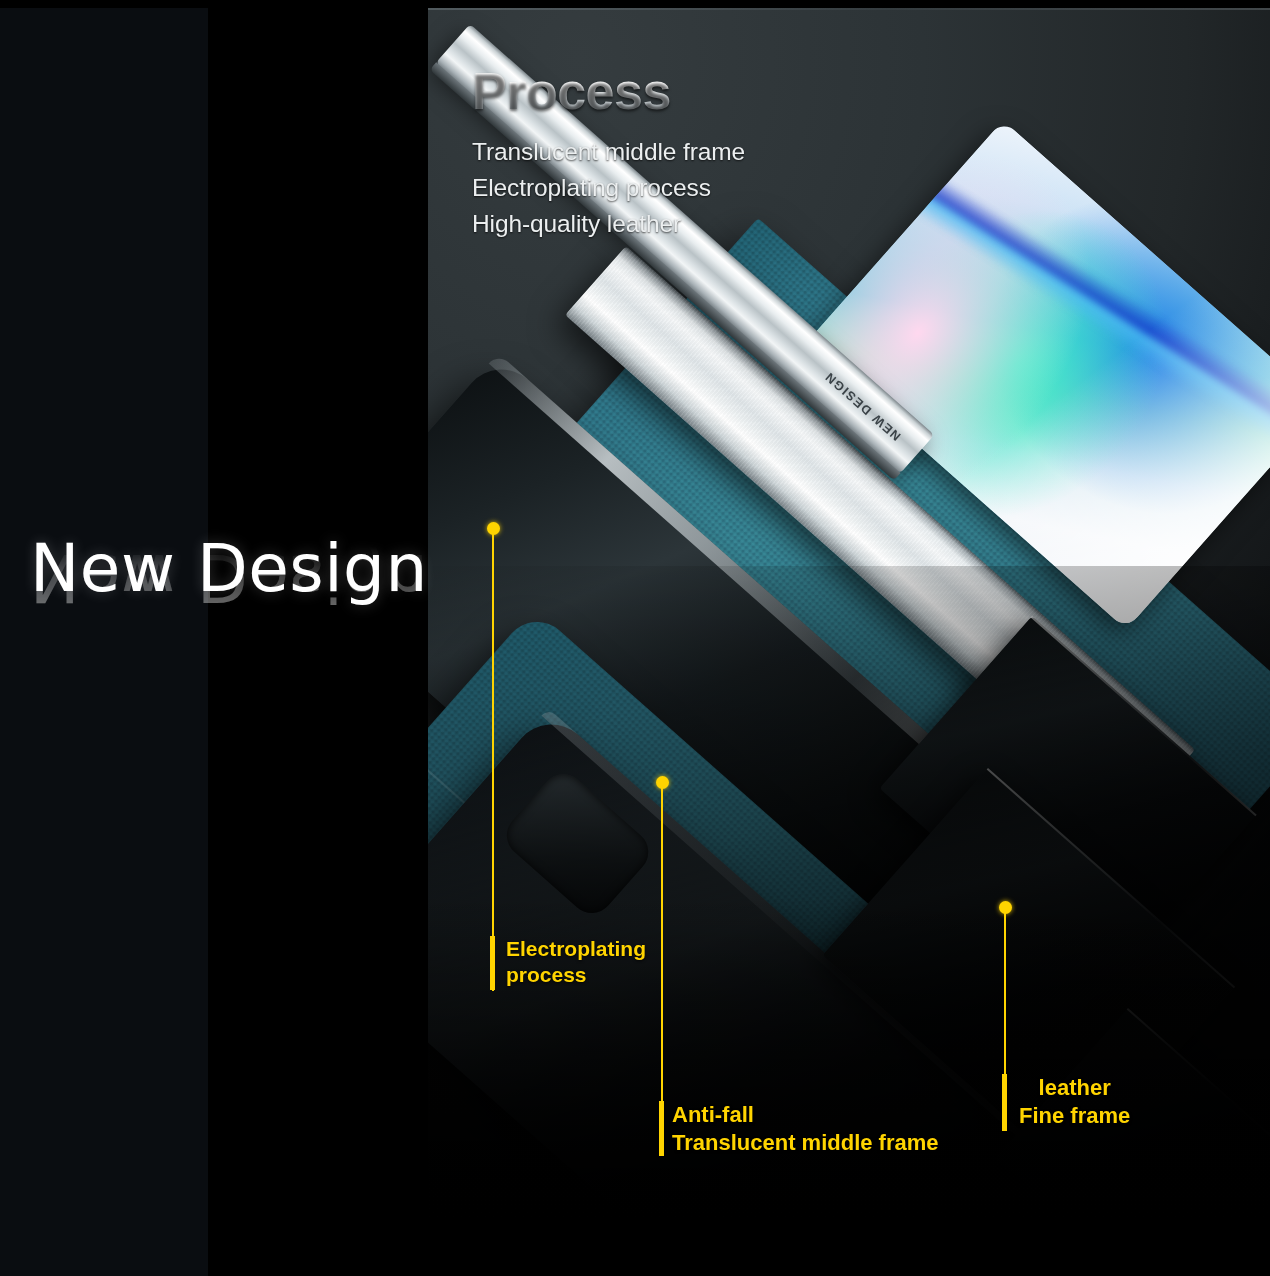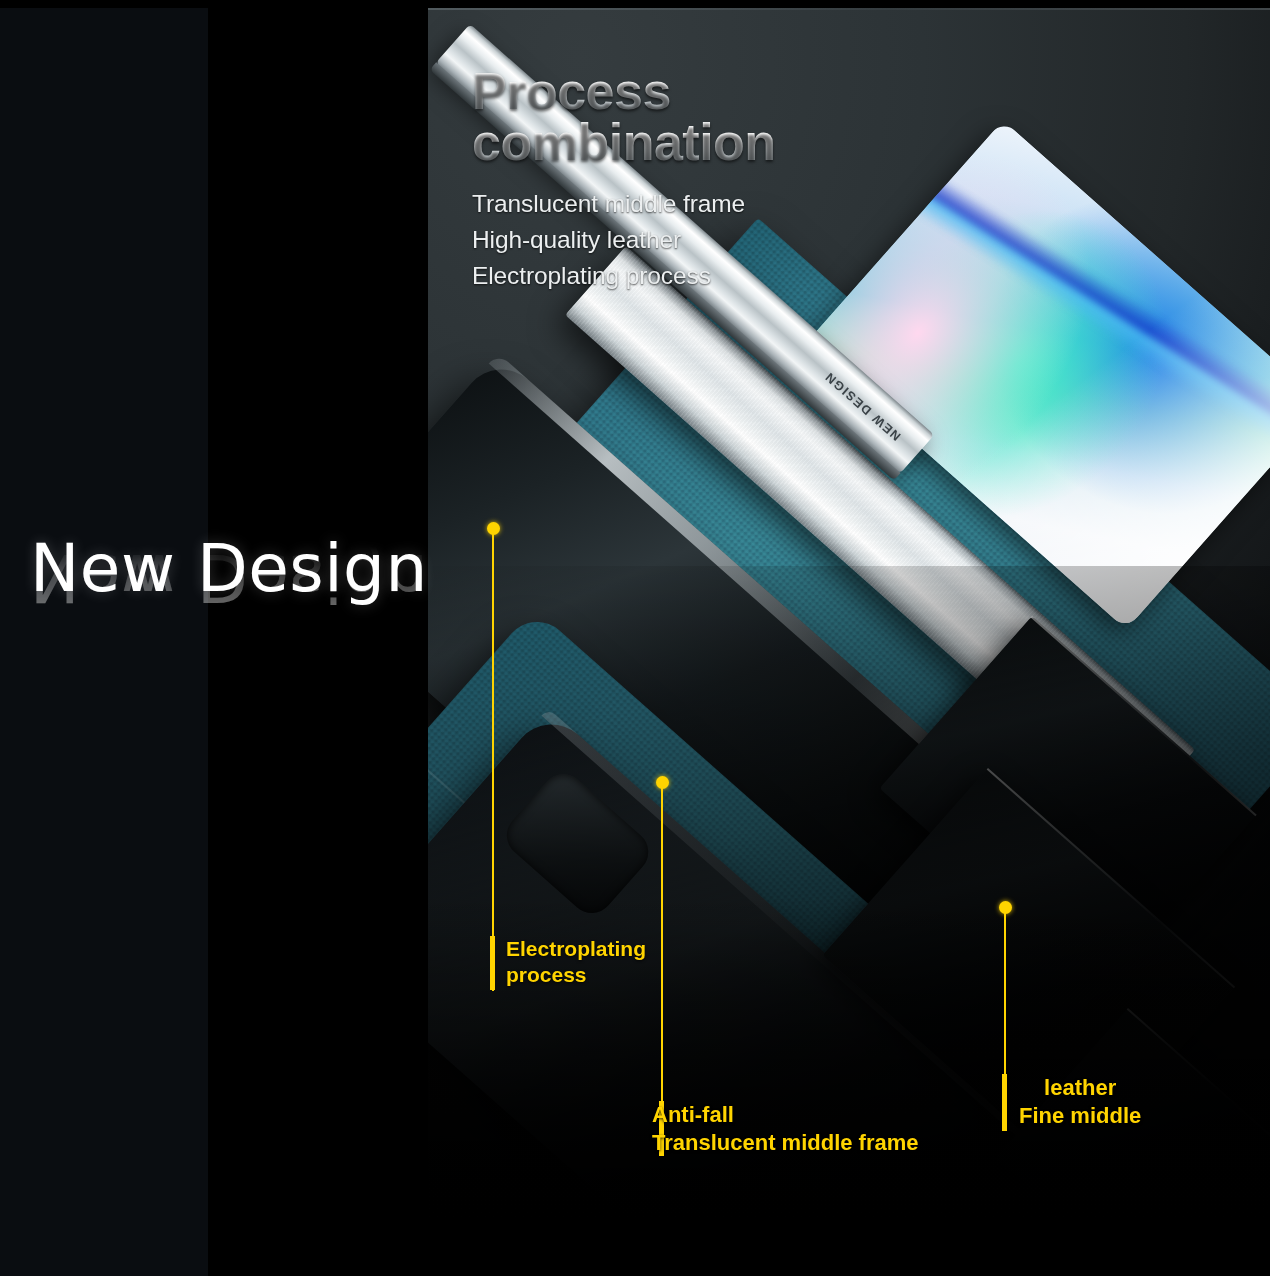--- a/index.html
+++ b/index.html
@@ -346,52 +346,51 @@
       </div>
     <div class="pc box box3">
         <div class="hl"></div>
       </div>
 
     <div class="floor-wash"></div>
     <div class="floor-wash2"></div>
 
     <div class="headline">
       <div class="h-line">Process</div>
-      <div class="h-line">combination</div>
       <div class="sub">
         <div>Translucent middle frame</div>
+        <div>Electroplating process</div>
         <div>High-quality leather</div>
-        <div>Electroplating process</div>
       </div>
     </div>
   </div>
 
   <div class="callout">
     <div class="dot" style="left:487px;top:522px;"></div>
     <div class="vline" style="left:492px;top:533px;height:458px;"></div>
     <div class="tick" style="left:490px;top:936px;height:54px;"></div>
     <div class="ctext" style="left:506px;top:936px;">
       <div>Electroplating</div>
       <div>process</div>
     </div>
   </div>
 
   <div class="callout">
     <div class="dot" style="left:656px;top:776px;"></div>
     <div class="vline" style="left:661px;top:787px;height:369px;"></div>
     <div class="tick" style="left:659px;top:1101px;height:55px;"></div>
-    <div class="ctext big" style="left:652px;top:1101px;">
+    <div class="ctext big" style="left:672px;top:1101px;">
       <div>Anti-fall</div>
       <div>Translucent middle frame</div>
     </div>
   </div>
 
   <div class="callout">
     <div class="dot" style="left:999px;top:901px;"></div>
     <div class="vline" style="left:1004px;top:912px;height:219px;"></div>
     <div class="tick" style="left:1002px;top:1074px;height:57px;"></div>
     <div class="ctext big" style="left:1019px;top:1074px;text-align:center;">
       <div>leather</div>
-      <div>Fine middle</div>
+      <div>Fine frame</div>
     </div>
   </div>
 
 </div>
 
 </body></html>

